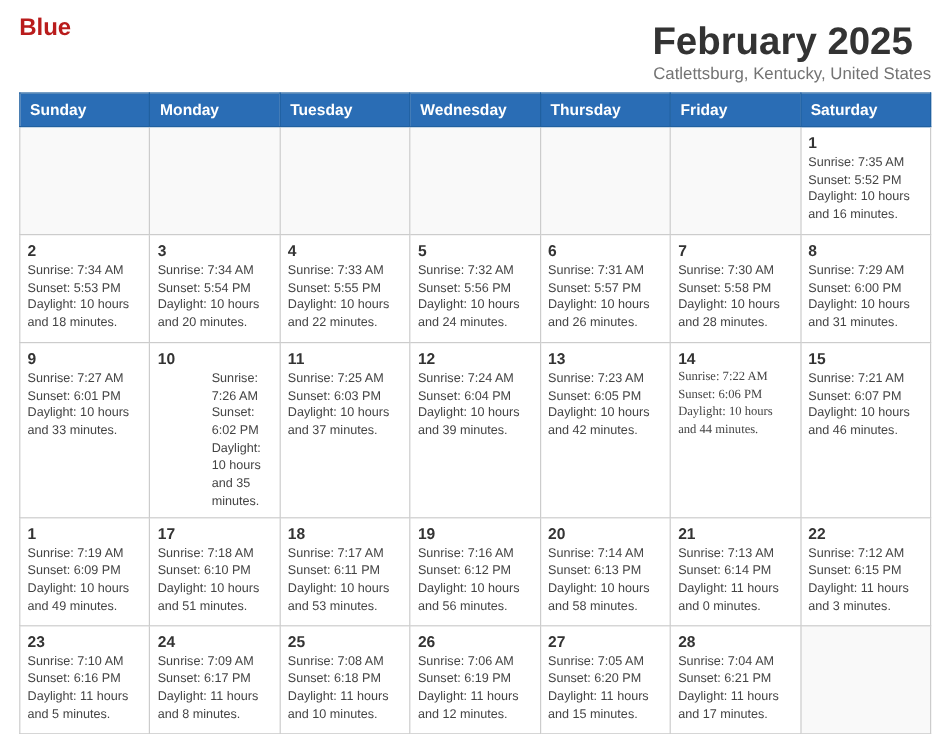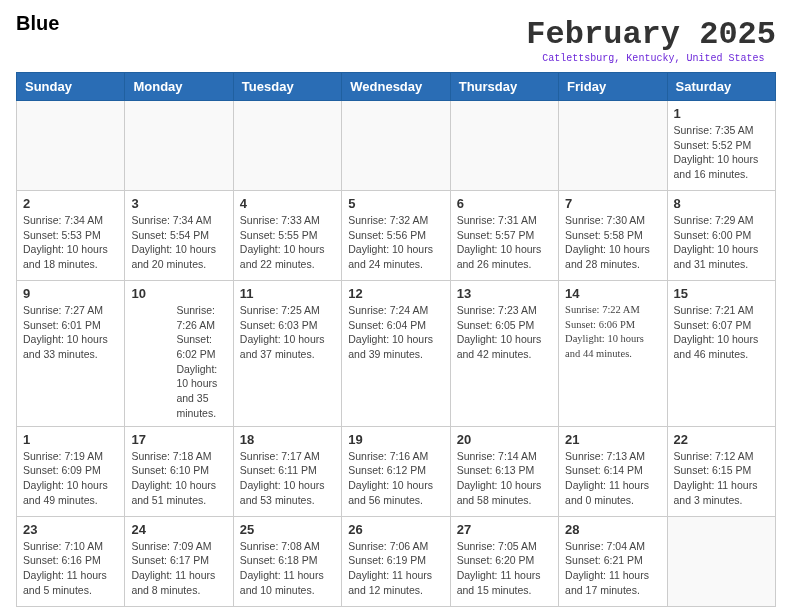--- a/index.html
+++ b/index.html
@@ -15,31 +15,30 @@
       justify-content: space-between;
       align-items: flex-start;
       margin-bottom: 8px;
     }
     .logo {
       display: flex;
       flex-direction: column;
       align-items: flex-start;
     }
     .title-area {
-      text-align: left;
-      font-family: Liberation Mono, monospace;
+      text-align: center;
     }
     .month-title {
       font-size: 32px;
       font-weight: bold;
       color: #333;
     }
     .location {
-      font-size: 10px;
-      color: #6d28d9;
+      font-size: 14px;
+      color: #737373;
       margin-left: 16px;
     }
     .calendar {
       width: 100%;
       border-collapse: collapse;
       border: 1px solid #ccc;
     }
     .calendar th {
       background-color: #2a6db5;
       color: #fff;
@@ -73,21 +72,21 @@
     }
     .empty-cell {
       background: #f9f9f9;
     }
   </style>
 </head>
 <body>
 
 <div class="header">
   <div class="logo">
-    <span style="font-size:20px;font-weight:bold;color:#000000;margin-top:-4px;">Blue</span>
+    <span style="font-size:20px;font-weight:bold;color:#b91c1c;margin-top:-4px;">Blue</span>
   </div>
   <div class="title-area">
     <div class="month-title">February 2025</div>
     <div class="location">Catlettsburg, Kentucky, United States</div>
   </div>
 </div>
 
 <table class="calendar">
   <thead>
     <tr>

